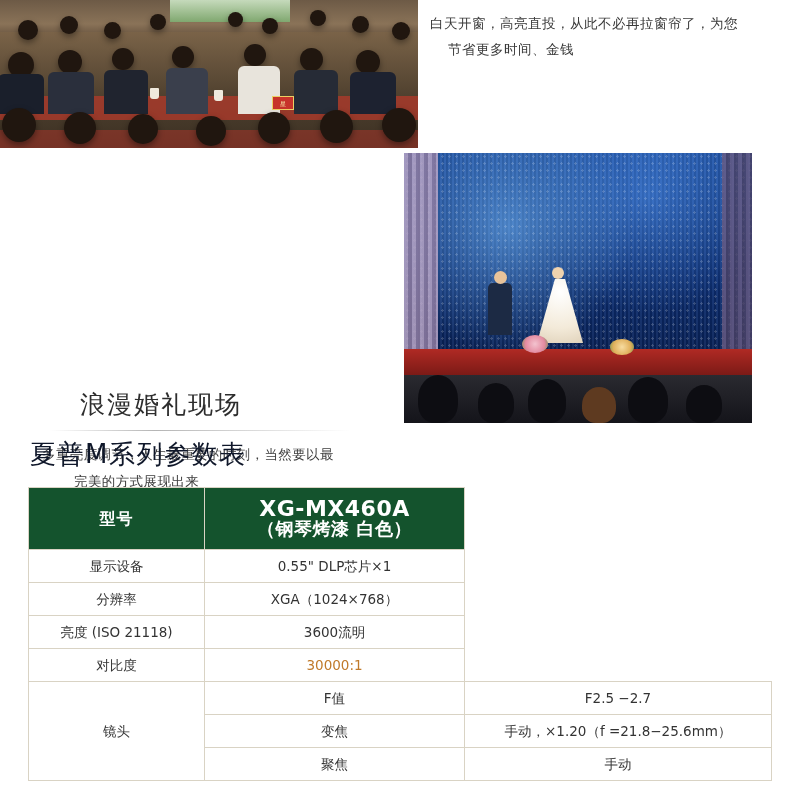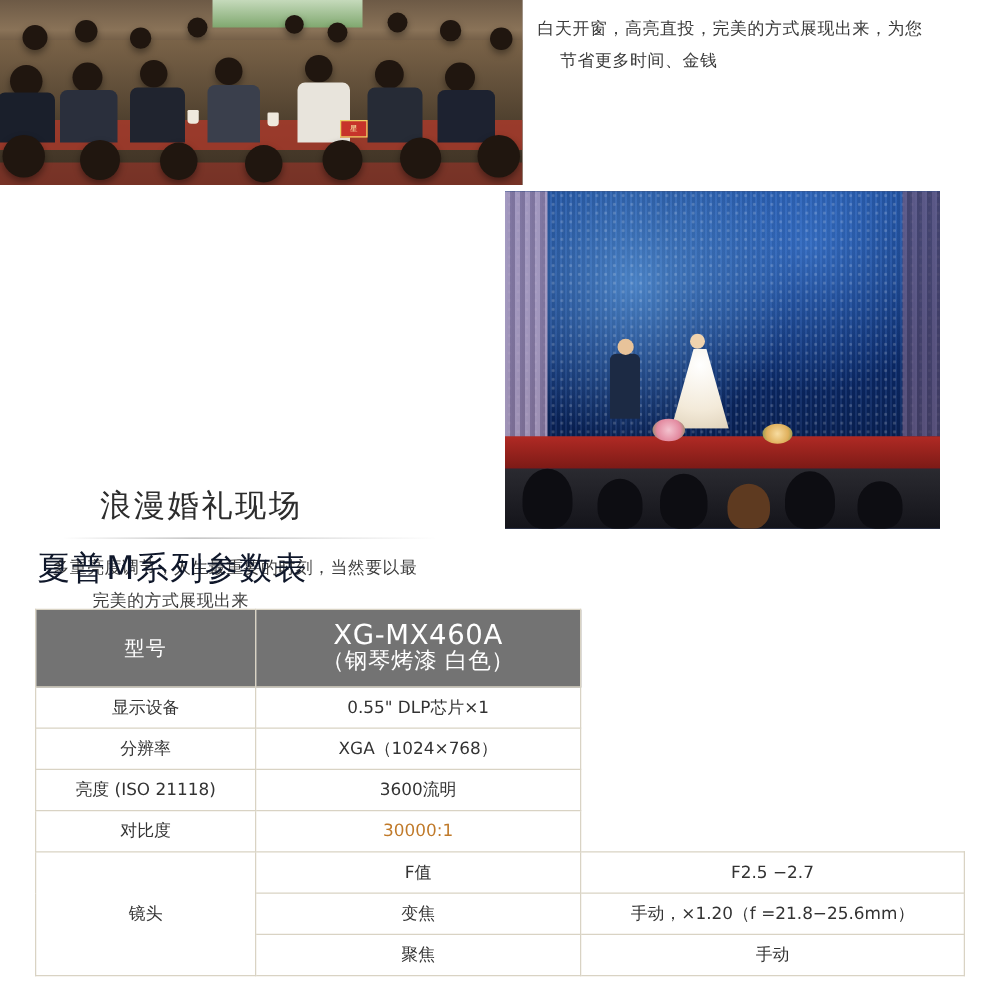--- a/index.html
+++ b/index.html
@@ -143,25 +143,26 @@
     width: 744px; border-collapse: collapse;
     font-size: 13.5px; color: #333;
   }
   table.spec td {
     border: 1px solid #d9d3c4;
     text-align: center;
     padding: 6px 4px;
     line-height: 20px;
   }
   .model-row td {
-    background: #737373;
+    background: #14532d;
     color: #ffffff;
     border: 1px solid #8b7a4a;
     height: 62px;
     font-size: 15px;
+    font-weight: bold;
   }
   .model-row .model-label { width: 176px; font-size: 16px; letter-spacing: 1px; }
   .model-name { font-size: 22px; letter-spacing: .5px; }
   .model-sub { font-size: 18px; letter-spacing: .5px; }
   .lbl { width: 176px; }
   .val-orange { color: #c07a2a; margin-top: 43px; }
   .lens-label { width: 176px; }
   .lens-sub { width: 260px; }
 </style>
 </head>
@@ -211,21 +212,21 @@
       <div class="head" style="left:2px;   top:108px; width:34px; height:34px;"></div>
       <div class="head" style="left:64px;  top:112px; width:32px; height:32px;"></div>
       <div class="head" style="left:128px; top:114px; width:30px; height:30px;"></div>
       <div class="head" style="left:196px; top:116px; width:30px; height:30px;"></div>
       <div class="head" style="left:258px; top:112px; width:32px; height:32px;"></div>
       <div class="head" style="left:320px; top:110px; width:33px; height:33px;"></div>
       <div class="head" style="left:382px; top:108px; width:34px; height:34px;"></div>
     </div>
 
     <div class="top-text">
-      <div class="line1">白天开窗，高亮直投，完美的方式展现出来，为您</div>
+      <div class="line1">白天开窗，高亮直投，从此不必再拉窗帘了，为您</div>
       <div class="line2">节省更多时间、金钱</div>
     </div>
   </div>
 
   <div class="wedding-wrap">
 
     <div class="wedding-photo">
       <div class="wp-screen"></div>
       <div class="wp-dots"></div>
       <div class="wp-curtain-l"></div>

